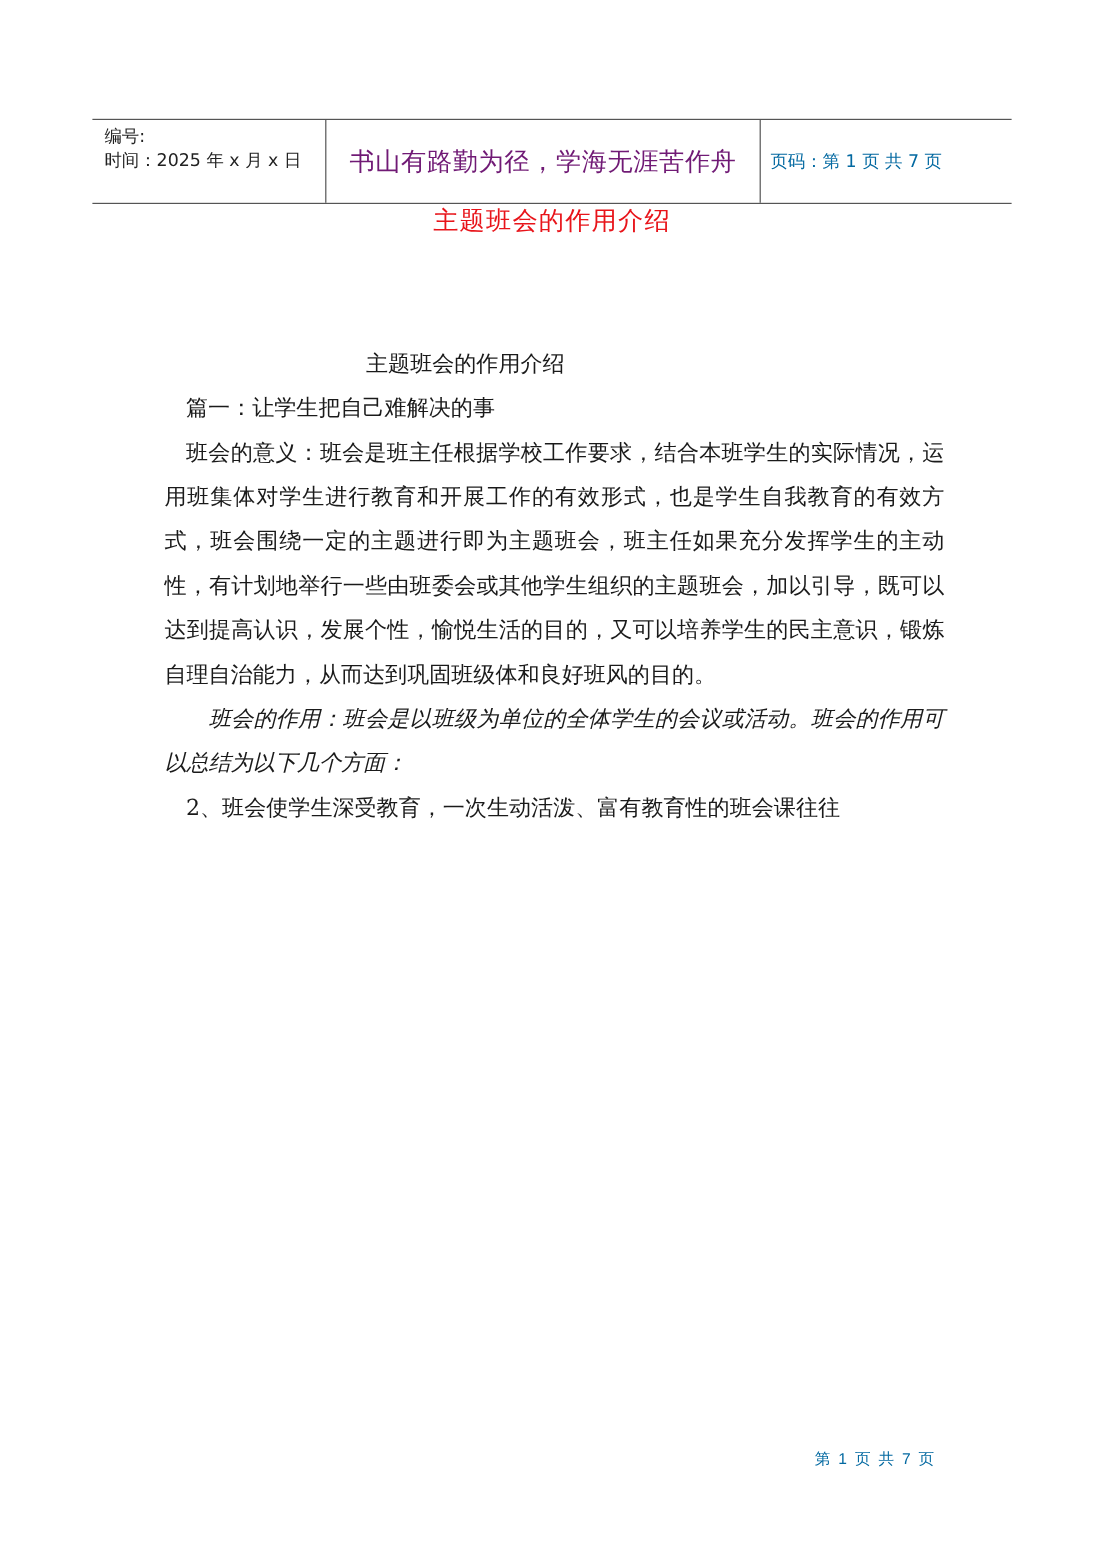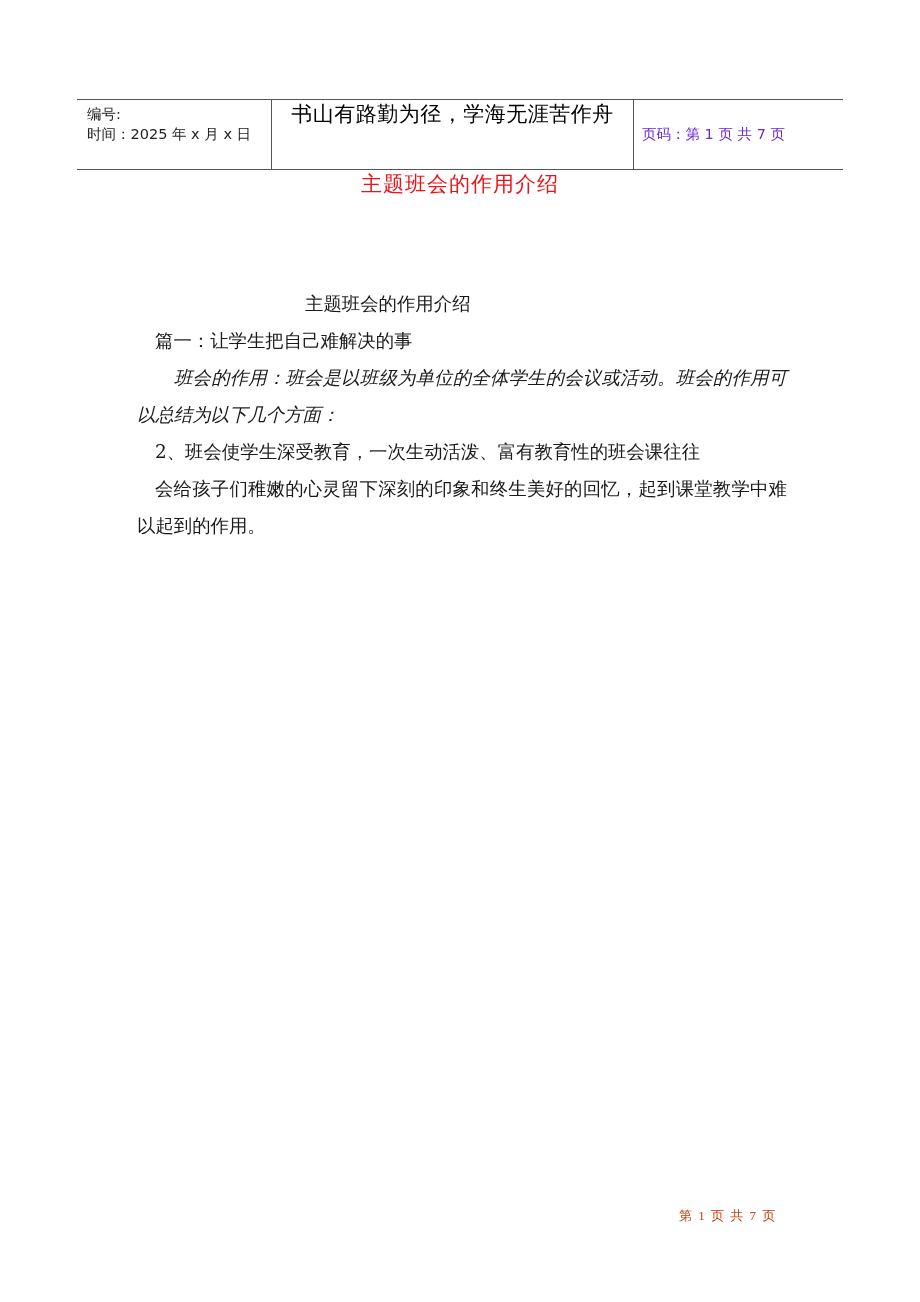--- a/index.html
+++ b/index.html
@@ -37,35 +37,35 @@
       padding: 4px 0 0 10px;
       font-family: "DejaVu Sans", "Liberation Sans", sans-serif;
       font-size: 14.5px;
       line-height: 20px;
       color: #222;
     }
     .hcell-mid {
       width: 362px;
       border-right: 1px solid #555;
       display: flex;
-      align-items: flex-start;
+      align-items: center;
       justify-content: center;
       font-family: "DejaVu Sans", "Liberation Sans", sans-serif;
       font-size: 21px;
-      color: #000000;
+      color: #701a75;
       letter-spacing: 0.5px;
     }
     .hcell-right {
       flex: 1;
       display: flex;
       align-items: center;
       padding-left: 8px;
       font-family: "DejaVu Sans", "Liberation Sans", sans-serif;
       font-size: 14.5px;
-      color: #6d28d9;
+      color: #0369a1;
     }
     .doc-title {
       position: absolute;
       left: 0;
       width: 920px;
       top: 170px;
       text-align: center;
       font-family: "DejaVu Sans", "Liberation Sans", sans-serif;
       font-size: 21px;
       color: #e8141a;
@@ -87,23 +87,23 @@
     }
     .sub-title {
       padding-left: 168px;
     }
     .ind1 { text-indent: 18px; }
     .ind2 { text-indent: 37px; font-style: italic; }
     .footer-page {
       position: absolute;
       left: 679px;
       top: 1207px;
-      font-family: Liberation Serif, serif;
+      font-family: Liberation Sans, sans-serif;
       font-size: 13px;
-      color: #c2410c;
+      color: #0369a1;
       word-spacing: 3px;
     }
   </style>
 </head>
 <body>
 
 <div class="header-table">
   <div class="hcell hcell-left">
     <div>编号:</div>
     <div>时间：2025 年 x 月 x 日</div>
@@ -114,18 +114,18 @@
   <div class="hcell hcell-right">
     <span>页码：第 1 页  共 7 页</span>
   </div>
 </div>
 
 <div class="doc-title">主题班会的作用介绍</div>
 
 <div class="body-text">
   <p class="sub-title">主题班会的作用介绍</p>
   <p class="ind1">篇一：让学生把自己难解决的事</p>
+  <p class="ind1">班会的意义：班会是班主任根据学校工作要求，结合本班学生的实际情况，运用班集体对学生进行教育和开展工作的有效形式，也是学生自我教育的有效方式，班会围绕一定的主题进行即为主题班会，班主任如果充分发挥学生的主动性，有计划地举行一些由班委会或其他学生组织的主题班会，加以引导，既可以达到提高认识，发展个性，愉悦生活的目的，又可以培养学生的民主意识，锻炼自理自治能力，从而达到巩固班级体和良好班风的目的。</p>
   <p class="ind2">班会的作用：班会是以班级为单位的全体学生的会议或活动。班会的作用可以总结为以下几个方面：</p>
   <p class="ind1">2、班会使学生深受教育，一次生动活泼、富有教育性的班会课往往</p>
-  <p class="ind1">会给孩子们稚嫩的心灵留下深刻的印象和终生美好的回忆，起到课堂教学中难以起到的作用。</p>
 </div>
 
 <div class="footer-page">第 1 页 共 7 页</div>
 
 </body></html>

